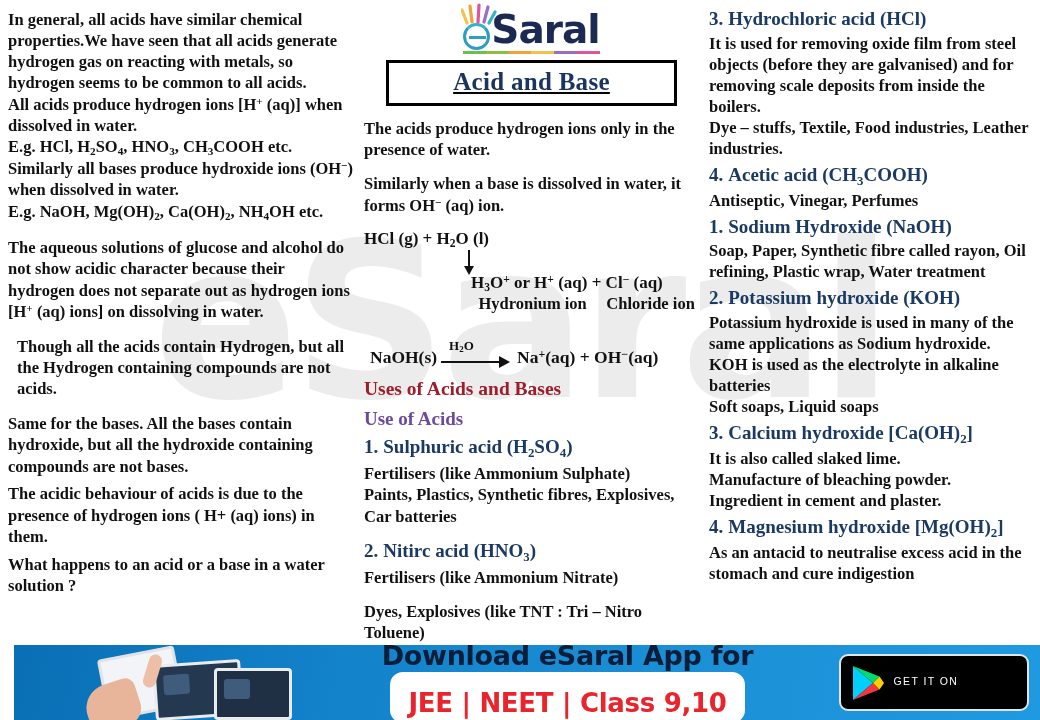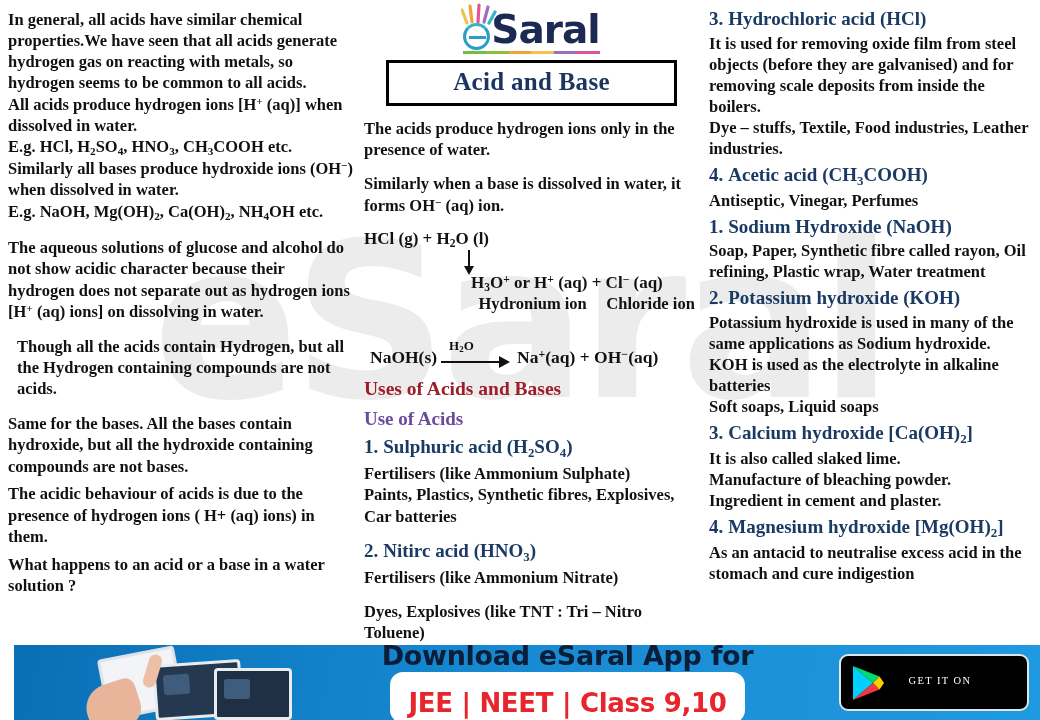--- a/index.html
+++ b/index.html
@@ -110,20 +110,21 @@
   }
   #logo-underline span { flex: 1 1 0; height: 100%; }
 
   
   #title-box {
     border: 3.5px solid #000;
     background: #fff;
     text-align: center;
     padding: 5px 10px 7px 10px;
     margin: 0 22px 12px 22px;
+    text-decoration: underline;
   }
   #title-text {
     font-size: 25px; font-weight: 700;
     color: #1b3560; letter-spacing: 0.3px;
     line-height: 1.1;
   }
 
   
   .rxn { position: relative; margin: 2px 0 6px 0; }
   .rxn-line1 { font-size: 17px; font-weight: 700; color: #111; }
@@ -212,23 +213,23 @@
     display: flex; align-items: center; justify-content: center;
   }
   #gplay-badge {
     width: 190px; height: 57px;
     background: #000; border: 2px solid #dfe6ea; border-radius: 9px;
     display: flex; align-items: center; padding: 0 10px;
   }
   #gplay-tri { width: 34px; height: 38px; flex: 0 0 34px; margin-right: 9px; }
   #gplay-txt { display: flex; flex-direction: column; line-height: 1; }
   #gplay-small {
-    font-family: Liberation Serif, serif;
+    font-family: Liberation Sans, sans-serif;
     font-size: 10.5px; font-weight: 400; color: #fff;
-    letter-spacing: 1.4px; margin-bottom: 3px; margin-left: 15px;
+    letter-spacing: 1.4px; margin-bottom: 3px;
   }
   #gplay-big {
     font-family: "DejaVu Sans", sans-serif;
     font-size: 23px; font-weight: 400; color: #fff; letter-spacing: -0.2px;
   }
   
   .tab-a, .tab-b, .tab-c { position: absolute; border-radius: 4px; }
   .tab-a {
     left: 88px; top: 7px; width: 78px; height: 62px;
     background: #f2f4f7; border: 3px solid #dfe3e8;

